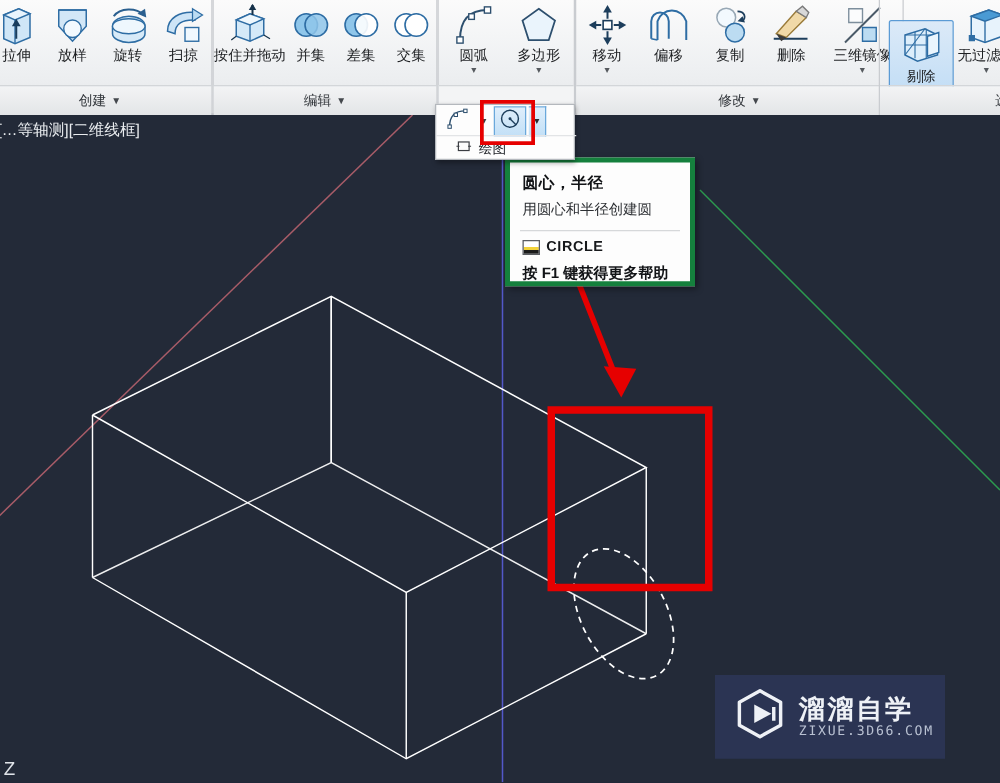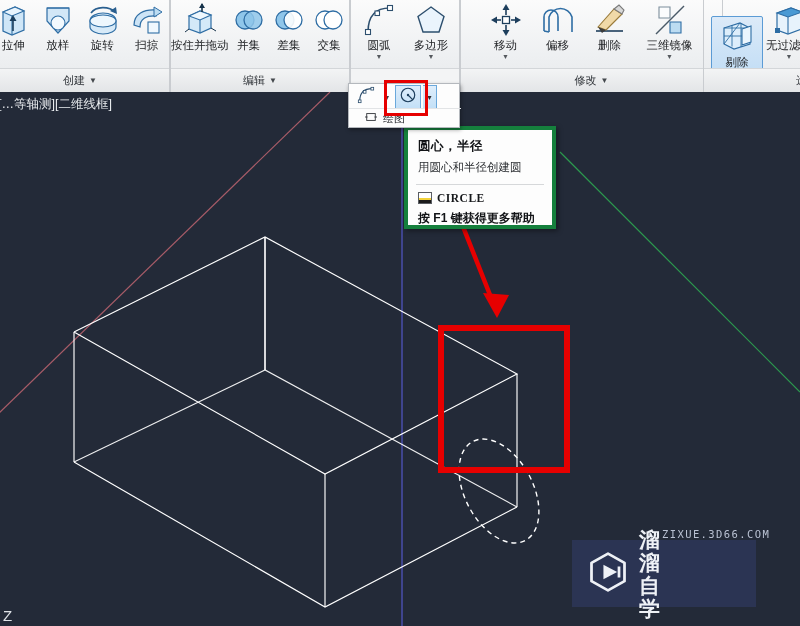--- a/index.html
+++ b/index.html
@@ -101,21 +101,21 @@
   #tooltip .tt-sep {
     margin: 9px 8px 0 8px; border-top: 1px solid #d6d8da;
   }
   #tooltip .tt-cmd {
     display: flex; align-items: center; gap: 5px; margin: 7px 0 0 10px;
   }
   #tooltip .tt-cmd-icon {
     width: 14px; height: 12px; background: linear-gradient(#fff 0 45%, #f2d23a 45% 70%, #1b1b1b 70% 100%);
     border: 1px solid #5a5d62;
   }
-  #tooltip .tt-cmd-text { font-family:Liberation Serif, serif; font-size: 11.5px; font-weight:bold; color: #16181b; letter-spacing:.5px;}
+  #tooltip .tt-cmd-text { font-family:Liberation Sans, sans-serif; font-size: 11.5px; font-weight:bold; color: #16181b; letter-spacing:.5px;}
   #tooltip .tt-help {
     font-size: 12px; font-weight: bold; color: #121417; margin: 6px 0 0 10px;
   }
 
   
   #viewport {
     position: absolute; left: 0; top: 92px; width: 800px; height: 534px;
     background: #232a38; overflow: hidden;
   }
   #vp-label {
@@ -130,21 +130,21 @@
 
   
   #anno-svg { position: absolute; left: 0; top: 0; pointer-events: none; z-index: 30; }
 
   
   #watermark {
     position: absolute; left: 572px; top: 540px; width: 184px; height: 67px;
     background: #2b3453; display: flex; align-items: center; gap: 9px;
     padding-left: 14px; z-index: 20;
   }
-  #watermark .wm-text { display: flex; flex-direction: row; }
+  #watermark .wm-text { display: flex; flex-direction: column; }
   #watermark .wm-main {
     font-size: 21px; font-weight: bold; color: #eef1f6; letter-spacing: 2px;
     line-height: 23px;
   }
   #watermark .wm-sub {
     font-size: 10.5px; color: #b9c1d2; letter-spacing: 1.4px; line-height: 13px;
     font-family: "DejaVu Sans Mono", monospace;
   }
 </style>
 </head>
@@ -306,20 +306,31 @@
         </div>
         <div class="tool">
           <span class="glyph">
             <svg width="34" height="34" viewBox="0 0 34 34">
               <path d="M3,28 L3,14 A7,7 0 0,1 17,14 L17,28" fill="none" stroke="#2e6da4" stroke-width="1.6"></path>
               <path d="M8,29 L8,14 A12,12 0 0,1 31,14 L31,29" fill="none" stroke="#2e6da4" stroke-width="1.6"></path>
               <line x1="3" y1="28" x2="8" y2="29" stroke="#2e6da4" stroke-width="1.3"></line>
             </svg>
           </span>
           <span class="tlabel">偏移</span>
+        </div>
+        <div class="tool">
+          <span class="glyph">
+            <svg width="34" height="34" viewBox="0 0 34 34">
+              <circle cx="14" cy="11" r="7.5" fill="#f2f9fe" stroke="#98a8b5" stroke-width="1.2"></circle>
+              <circle cx="21" cy="23" r="7.5" fill="#bcdcf2" stroke="#2e6da4" stroke-width="1.2"></circle>
+              <path d="M23,6 C29,6 30,11 27,14" fill="none" stroke="#1d3e5c" stroke-width="1.4"></path>
+              <polygon points="29,15 23,14 27,10" fill="#1d3e5c"></polygon>
+            </svg>
+          </span>
+          <span class="tlabel">复制</span>
         </div>
         <div class="tool">
           <span class="glyph">
             <svg width="34" height="34" viewBox="0 0 34 34">
               <line x1="3" y1="28" x2="30" y2="28" stroke="#1d3e5c" stroke-width="1.6"></line>
               <polygon points="5,24 21,6 29,11 13,27" fill="#f0d9a8" stroke="#9a7b3a" stroke-width="1.1"></polygon>
               <polygon points="21,6 26,2 31,7 29,11" fill="#d8d8d8" stroke="#7a7a7a" stroke-width="1.1"></polygon>
               <polygon points="5,24 13,27 9,30" fill="#3b3b3b"></polygon>
             </svg>
           </span>

